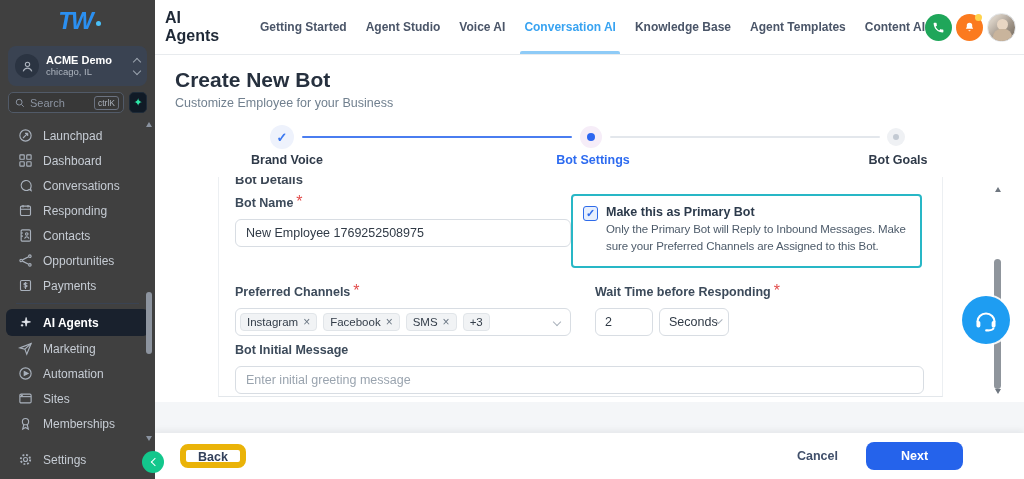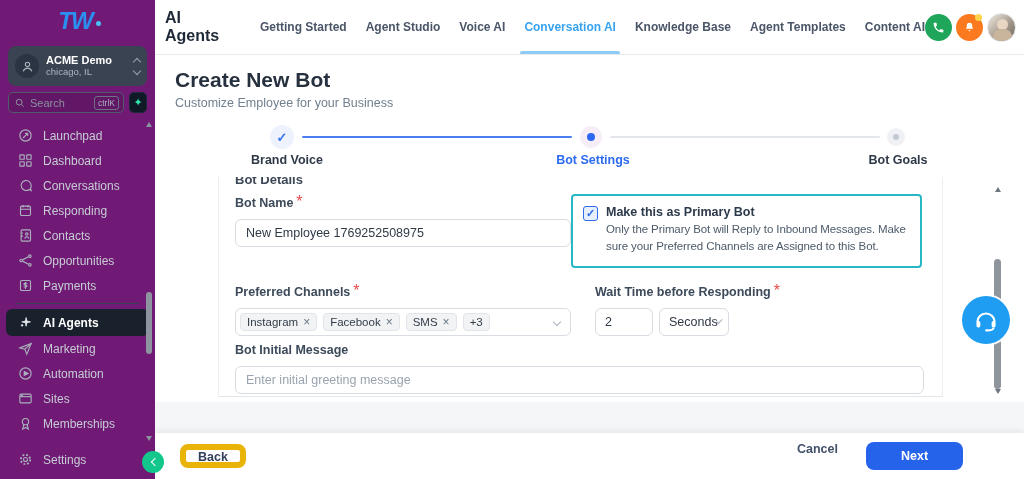--- a/index.html
+++ b/index.html
@@ -1,21 +1,21 @@
 <!DOCTYPE html>
 <html><head>
 <meta charset="utf-8">
 <style>
   * { margin:0; padding:0; box-sizing:border-box; }
   html,body { background:#e8eaed; }
   body { font-family:"Liberation Sans", sans-serif; }
   .app { position:relative; width:1024px; height:479px; overflow:hidden; background:#fff; }
 
   
-  .sidebar { position:absolute; left:0; top:0; width:155px; height:479px; background:#701a75; color:#c6ccd4; z-index:2; }
+  .sidebar { position:absolute; left:0; top:0; width:155px; height:479px; background:#404040; color:#c6ccd4; z-index:2; }
   .logo { height:42px; display:flex; align-items:center; justify-content:center; }
   .logo-text { font-size:24px; font-weight:bold; font-style:italic; color:#2b8ff0; letter-spacing:-2px; position:relative; }
   .logo-dot { position:absolute; right:-4px; top:2px; width:5px; height:5px; border-radius:50%; background:#49c0f8; }
   .account-card { margin:4px 8px 0 8px; height:40px; background:#3a4352; border-radius:8px; display:flex; align-items:center; padding:0 7px; gap:7px; cursor:pointer; }
   .account-avatar { width:24px; height:24px; border-radius:50%; background:#2b3442; display:flex; align-items:center; justify-content:center; flex:none; }
   .account-texts { flex:1; min-width:0; line-height:1.15; }
   .account-name { font-size:11px; font-weight:bold; color:#fff; white-space:nowrap; }
   .account-loc { font-size:9.5px; color:#aeb5bf; }
   .updown { display:flex; flex-direction:column; gap:3px; align-items:center; }
   .chev { width:6px; height:6px; border-right:1.5px solid #9aa3ae; border-bottom:1.5px solid #9aa3ae; }
@@ -103,21 +103,21 @@
   .row3 { margin-top:4px; width:689px; }
 
   .form-scroll { position:absolute; right:21px; top:8px; bottom:6px; width:10px; }
   .form-scroll .tri.up { border-bottom-color:#6f7780; left:2px; top:2px; }
   .form-scroll .tri.dn { border-top-color:#6f7780; left:2px; bottom:2px; }
   .form-thumb { position:absolute; left:1px; top:74px; width:7px; height:130px; background:#8f959c; border-radius:4px; cursor:grab; }
 
   .gap-strip { height:31px; background:#f4f6f8; }
   .footer { height:46px; background:#fff; box-shadow:0 -3px 6px rgba(16,24,40,.06); display:flex; align-items:center; padding:0 61px 0 25px; position:relative; }
   .back-btn { width:66px; height:24px; background:#fff; border:6px solid #eab308; border-radius:8px; font-size:12.5px; font-weight:600; color:#33415c; cursor:pointer; font-family:"Liberation Sans", sans-serif; }
-  .footer-right { margin-left:auto; display:flex; align-items:flex-start; gap:28px; }
+  .footer-right { margin-left:auto; display:flex; align-items:center; gap:28px; }
   .cancel-btn { background:none; border:none; font-size:12.5px; font-weight:600; color:#41506b; cursor:pointer; font-family:"Liberation Sans", sans-serif; }
   .next-btn { width:97px; height:28px; background:#2563eb; border:none; border-radius:8px; color:#fff; font-size:12.5px; font-weight:bold; cursor:pointer; font-family:"Liberation Sans", sans-serif; }
 
   .chat-widget { position:absolute; right:14px; top:296px; width:48px; height:48px; border-radius:50%; background:#1e9df2; border:none; display:flex; align-items:center; justify-content:center; cursor:pointer; z-index:5; box-shadow:0 0 0 2px rgba(255,255,255,.9); }
 </style>
 </head>
 <body>
 
 <div class="app">
 

